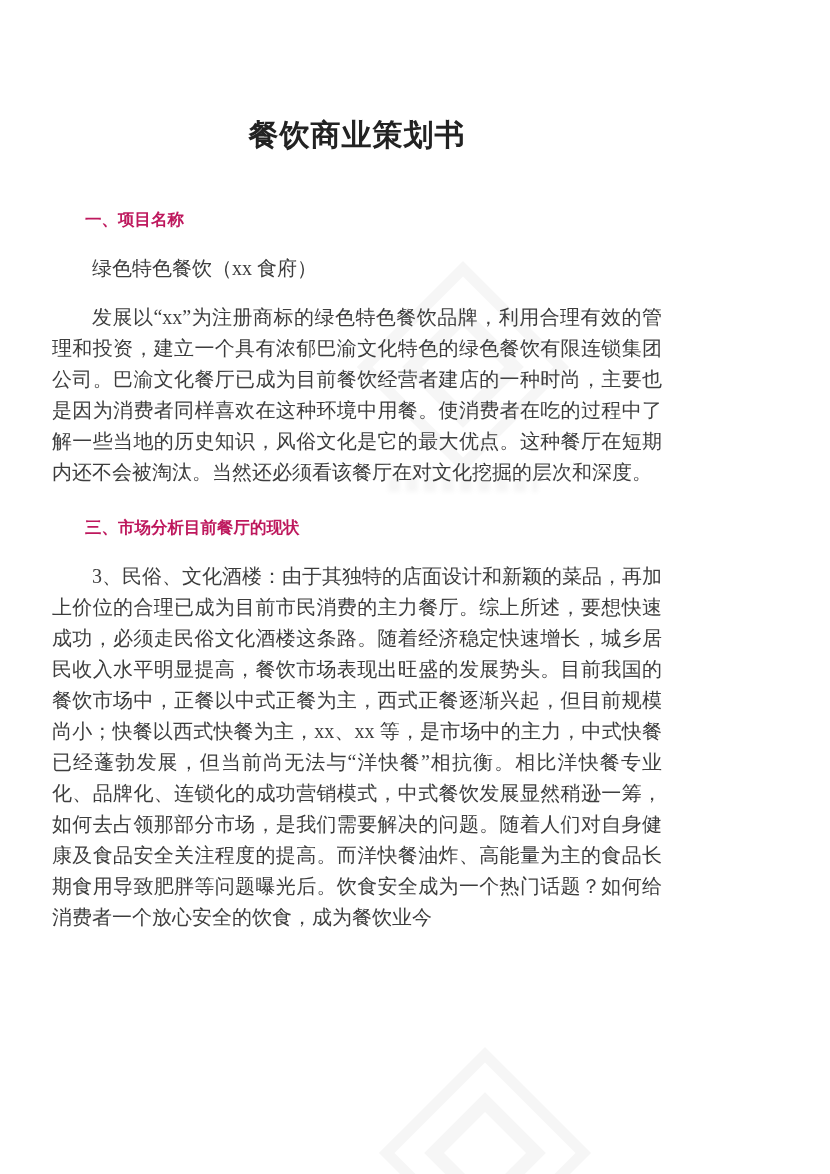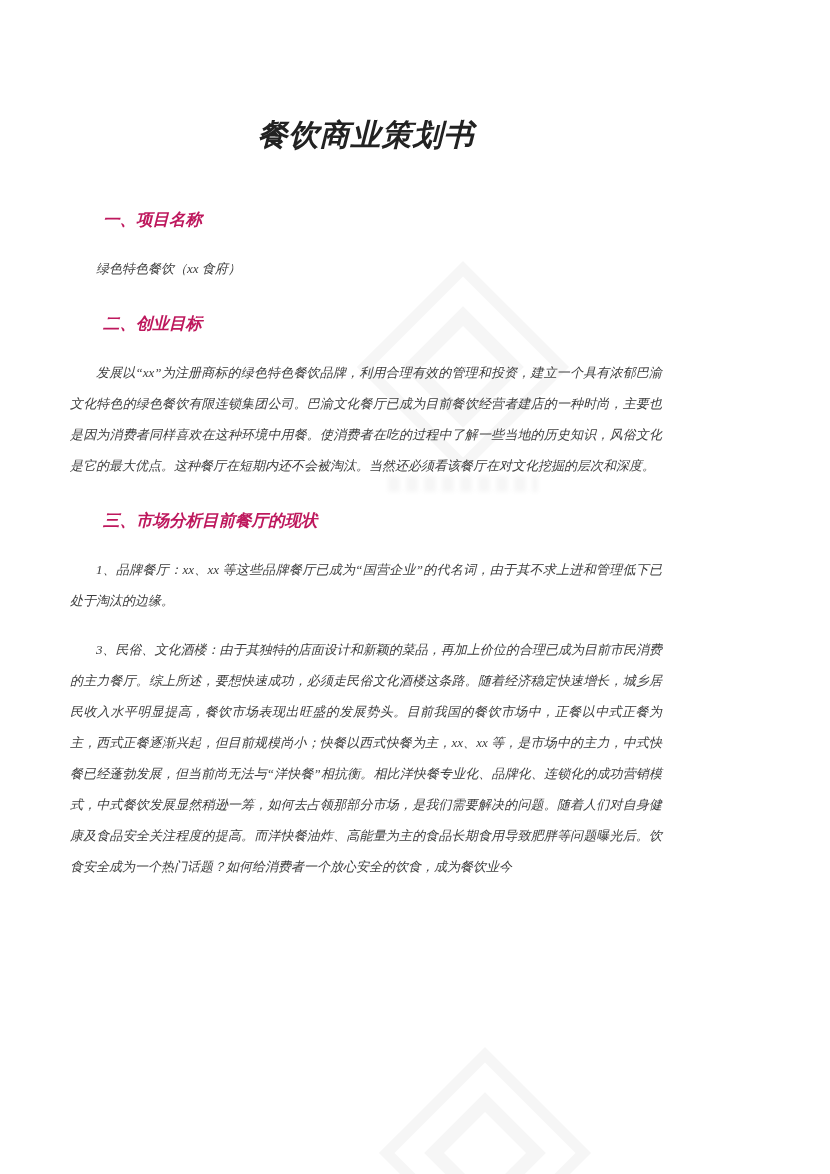--- a/index.html
+++ b/index.html
@@ -12,24 +12,23 @@
     height: 1174px;
     overflow: hidden;
     position: relative;
     font-family: "Liberation Serif", "DejaVu Serif", serif;
   }
   .page {
     position: relative;
     width: 790px;
     height: 1174px;
     box-sizing: border-box;
-    padding: 116px 128px 0 70px;
+    padding: 116px 128px 0 52px;
     background: #ffffff;
     overflow: hidden;
-    font-style: italic;
   }
   .doc-title {
     margin: 0 0 50px 0;
     text-align: center;
     font-family: "Liberation Sans", "DejaVu Sans", sans-serif;
     font-size: 30px;
     line-height: 38px;
     font-weight: bold;
     color: #222222;
     letter-spacing: 1px;
@@ -38,21 +37,21 @@
     margin: 24px 0 16px 0;
     font-size: 16.5px;
     line-height: 31px;
     font-weight: bold;
     color: #be185d;
     text-indent: 2em;
     font-family: "Liberation Sans", "DejaVu Sans", sans-serif;
   }
   .para {
     margin: 18px 0;
-    font-size: 13px;
+    font-size: 20px;
     line-height: 31px;
     color: #3d3d3d;
     text-indent: 2em;
     text-align: justify;
   }
   
   .watermark {
     position: absolute;
     opacity: 0.055;
     pointer-events: none;
@@ -110,25 +109,23 @@
     </div>
   </div>
 
   <div class="content">
     <h1 class="doc-title">餐饮商业策划书</h1>
 
     <h2 class="sec-heading">一、项目名称</h2>
 
     <p class="para">绿色特色餐饮（xx 食府）</p>
 
-    <h2 class="sec-heading">二、创业目标</h2>
 
     <p class="para">发展以“xx”为注册商标的绿色特色餐饮品牌，利用合理有效的管理和投资，建立一个具有浓郁巴渝文化特色的绿色餐饮有限连锁集团公司。巴渝文化餐厅已成为目前餐饮经营者建店的一种时尚，主要也是因为消费者同样喜欢在这种环境中用餐。使消费者在吃的过程中了解一些当地的历史知识，风俗文化是它的最大优点。这种餐厅在短期内还不会被淘汰。当然还必须看该餐厅在对文化挖掘的层次和深度。</p>
 
     <h2 class="sec-heading">三、市场分析目前餐厅的现状</h2>
 
-    <p class="para">1、品牌餐厅：xx、xx 等这些品牌餐厅已成为“国营企业”的代名词，由于其不求上进和管理低下已处于淘汰的边缘。</p>
 
 
     <p class="para">3、民俗、文化酒楼：由于其独特的店面设计和新颖的菜品，再加上价位的合理已成为目前市民消费的主力餐厅。综上所述，要想快速成功，必须走民俗文化酒楼这条路。随着经济稳定快速增长，城乡居民收入水平明显提高，餐饮市场表现出旺盛的发展势头。目前我国的餐饮市场中，正餐以中式正餐为主，西式正餐逐渐兴起，但目前规模尚小；快餐以西式快餐为主，xx、xx 等，是市场中的主力，中式快餐已经蓬勃发展，但当前尚无法与“洋快餐”相抗衡。相比洋快餐专业化、品牌化、连锁化的成功营销模式，中式餐饮发展显然稍逊一筹，如何去占领那部分市场，是我们需要解决的问题。随着人们对自身健康及食品安全关注程度的提高。而洋快餐油炸、高能量为主的食品长期食用导致肥胖等问题曝光后。饮食安全成为一个热门话题？如何给消费者一个放心安全的饮食，成为餐饮业今</p>
   </div>
 
 </div>
 
 </body></html>

